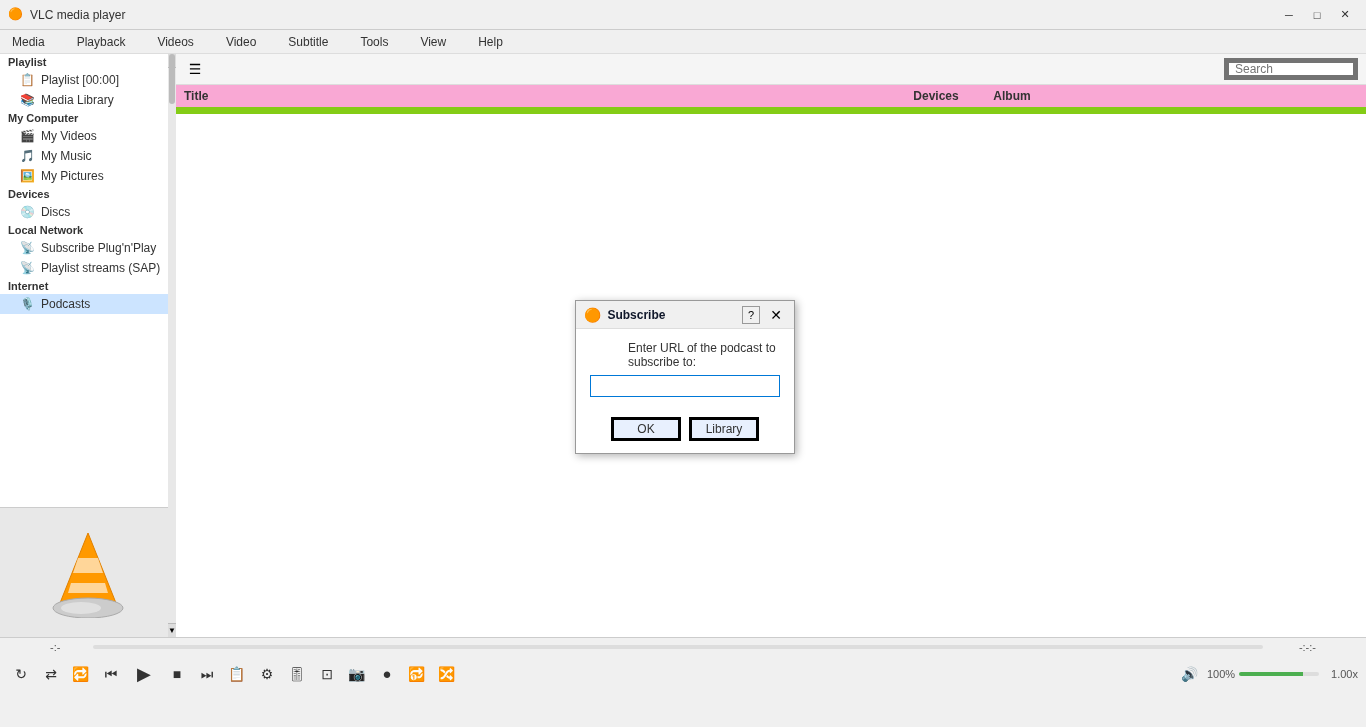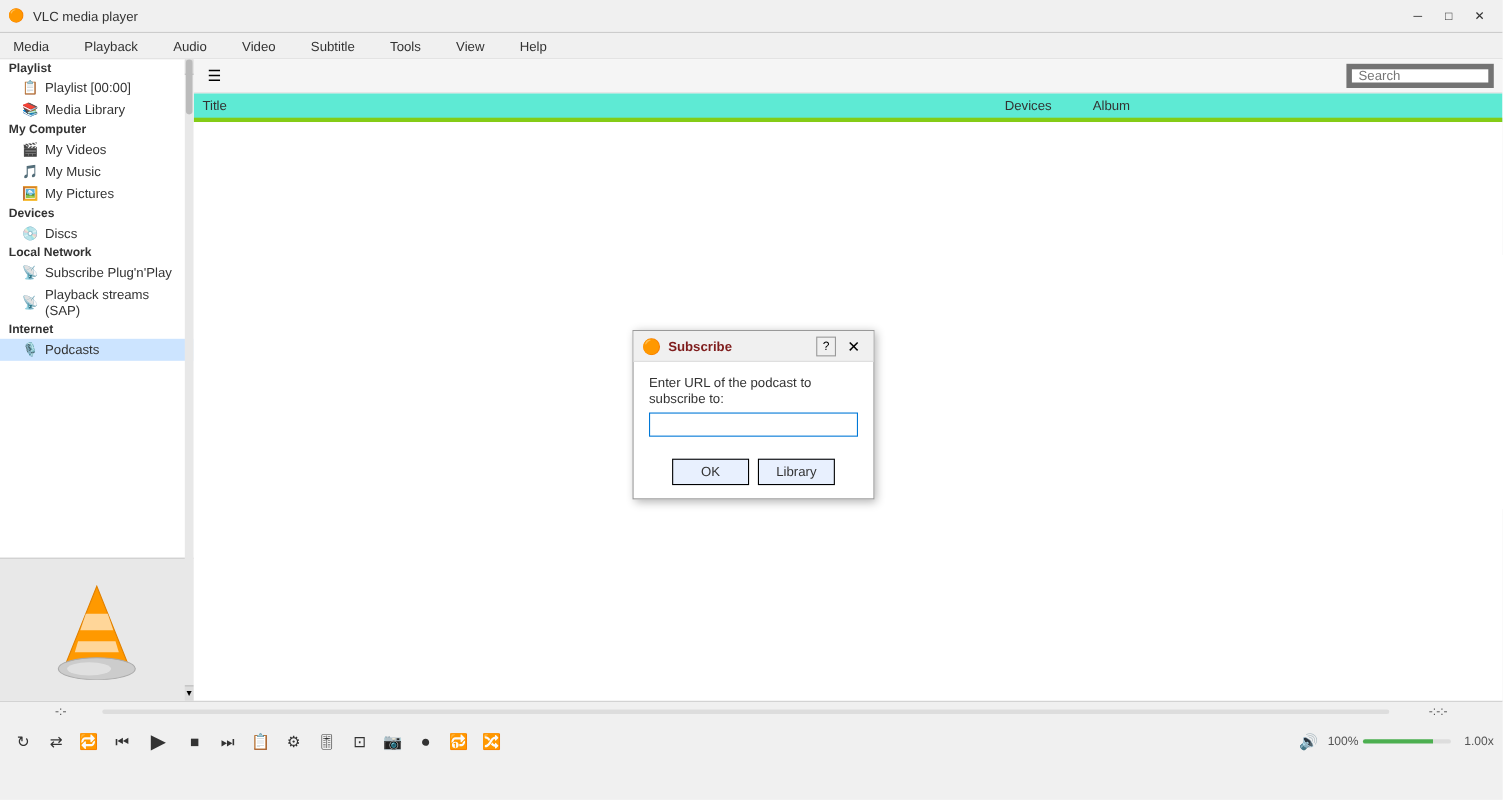--- a/index.html
+++ b/index.html
@@ -73,24 +73,24 @@
       width: 22px; height: 22px; background: none; border: 1px solid transparent;
       cursor: pointer; display: flex; align-items: center; justify-content: center;
       font-size: 14px;
     }
 
     
     .column-headers {
       display: flex;
       align-items: center;
       padding: 4px 8px;
-      background: #5eead4;
-      border-bottom: 4px solid #84cc16;
-      font-size: 12px;
-      font-weight: normal;
+      background: #f9a8d4;
+      border-bottom: 7px solid #84cc16;
+      font-size: 12px;
+      font-weight: bold;
       color: #333;
     }
     .col-title { flex: 2; }
     .col-duration { width: 80px; }
     .col-album { flex: 1; }
 
     
     .content-body {
       flex: 1;
       background: white;
@@ -166,50 +166,50 @@
     .dialog-titlebar {
       background: #f0f0f0;
       border-bottom: 1px solid #ddd;
       height: 28px;
       display: flex;
       align-items: center;
       padding: 0 8px;
       gap: 6px;
     }
     .dialog-title-icon { font-size: 14px; }
-    .dialog-title-text { flex: 1; font-size: 12px; font-weight: 600; color: #7f1d1d; }
+    .dialog-title-text { flex: 1; font-size: 12px; font-weight: 600; color: #0f172a; }
     .dialog-help-btn {
       width: 18px; height: 18px; background: none; border: 1px solid #999;
       cursor: pointer; font-size: 11px; display: flex; align-items: center; justify-content: center;
     }
     .dialog-close-btn {
       width: 20px; height: 18px; background: none; border: none;
       cursor: pointer; font-size: 14px; display: flex; align-items: center; justify-content: center;
     }
     .dialog-body {
       padding: 12px 14px;
     }
-    .dialog-label { font-size: 12px; color: #333; margin-bottom: 6px; }
+    .dialog-label { font-size: 12px; color: #333; margin-bottom: 6px; margin-left: 38px; }
     .dialog-input {
       width: 100%;
       height: 22px;
       border: 1px solid #0078d7;
       padding: 2px 4px;
       font-size: 12px;
       outline: none;
     }
     .dialog-buttons {
       display: flex;
       justify-content: center;
       gap: 8px;
       padding: 8px 14px 12px;
     }
     .dialog-btn {
       width: 70px; height: 24px;
-      border: 1px solid #000000;
+      border: 3px solid #000000;
       background: #e8f0fe;
       cursor: pointer;
       font-size: 12px;
       color: #333;
     }
     .dialog-btn.ok { background: #e8f0fe; }
 
     
     .sidebar-wrapper {
       width: 176px;
@@ -250,21 +250,21 @@
   <div class="titlebar-controls">
     <button class="titlebar-btn">─</button>
     <button class="titlebar-btn">□</button>
     <button class="titlebar-btn close">✕</button>
   </div>
 </div>
 
 <div class="menubar">
   <span class="menu-item">Media</span>
   <span class="menu-item">Playback</span>
-  <span class="menu-item">Audio</span>
+  <span class="menu-item">Videos</span>
   <span class="menu-item">Video</span>
   <span class="menu-item">Subtitle</span>
   <span class="menu-item">Tools</span>
   <span class="menu-item">View</span>
   <span class="menu-item">Help</span>
 </div>
 
 <div class="main-container">
 
   <div class="sidebar-wrapper">
@@ -300,21 +300,21 @@
         <span>Discs</span>
       </div>
 
       <div class="sidebar-section-title">Local Network</div>
       <div class="sidebar-item">
         <span>📡</span>
         <span>Subscribe Plug'n'Play</span>
       </div>
       <div class="sidebar-item">
         <span>📡</span>
-        <span>Playback streams (SAP)</span>
+        <span>Playlist streams (SAP)</span>
       </div>
 
       <div class="sidebar-section-title">Internet</div>
       <div class="sidebar-item active">
         <span>🎙️</span>
         <span>Podcasts</span>
       </div>
 
     </div>
 

